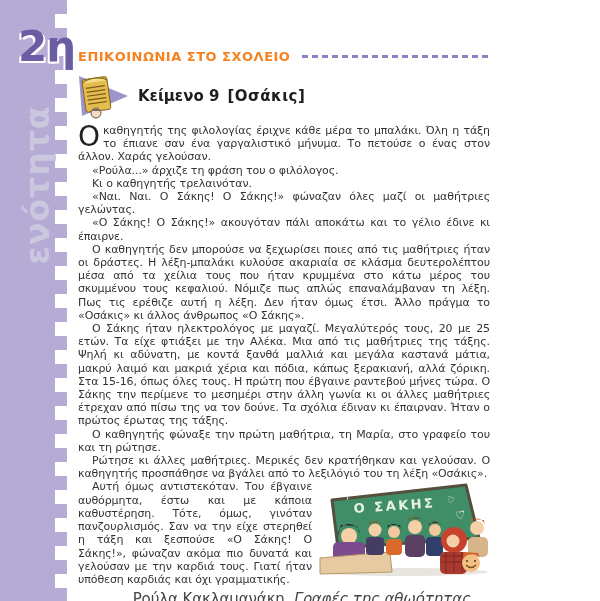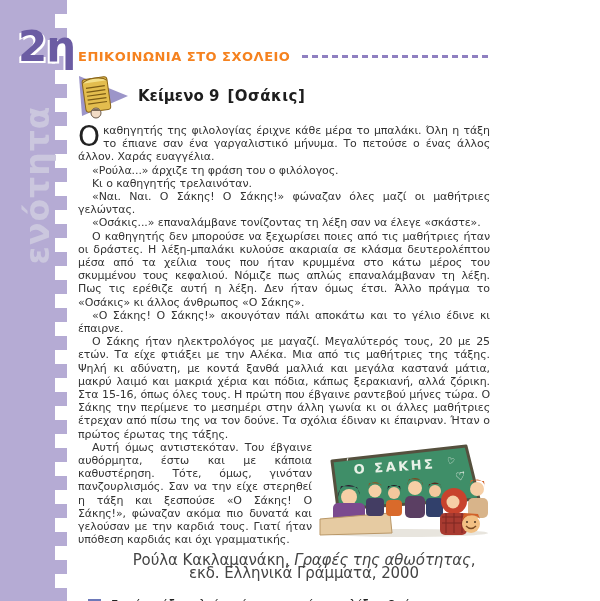--- a/index.html
+++ b/index.html
@@ -72,28 +72,29 @@
           <circle cx="18" cy="40" r="5" fill="#f2dcc6" stroke="#6b5a4a" stroke-width="1"></circle>
           <path d="M13,38 a6,5 0 0 1 10,0" fill="#7a6a5a"></path>
         </svg>
       </span>
       <span class="text-title">
         <span>Κείμενο 9</span><span class="sub">[Οσάκις]</span>
       </span>
     </div>
 
     <article>
-      <p class="first"><span class="dropcap">Ο</span><span>καθηγητής της φιλολογίας έριχνε κάθε μέρα το μπαλάκι. Όλη η τάξη το έπιανε σαν ένα γαργαλιστικό μήνυμα. Το πετούσε ο ένας άλλος άλλον. Χαράς ευαγγέλια.</span></p>
+      <p class="first"><span class="dropcap">Ο</span><span>καθηγητής της φιλολογίας έριχνε κάθε μέρα το μπαλάκι. Όλη η τάξη το έπιανε σαν ένα γαργαλιστικό μήνυμα. Το πετούσε ο ένας στον άλλον. Χαράς γελούσαν.</span></p>
       <p>«Ρούλα...» άρχιζε τη φράση του ο φιλόλογος.</p>
       <p>Κι ο καθηγητής τρελαινόταν.</p>
       <p>«Ναι. Ναι. Ο Σάκης! Ο Σάκης!» φώναζαν όλες μαζί οι μαθήτριες γελώντας.</p>
-      <p>«Οσάκις...» επαναλάμβανε τονίζοντας τη λέξη σαν να έλεγε «σκάστε».</p>
+      <p>«Ο Σάκης! Ο Σάκης!» ακουγόταν πάλι αποκάτω και το γέλιο έδινε κι έπαιρνε.</p>
       <p>Ο καθηγητής δεν μπορούσε να ξεχωρίσει ποιες από τις μαθήτριες ήταν οι δράστες. Η λέξη-μπαλάκι κυλούσε ακαριαία σε κλάσμα δευτερολέπτου μέσα από τα χείλια τους που ήταν κρυμμένα στο κάτω μέρος του σκυμμένου τους κεφαλιού. Νόμιζε πως απλώς επαναλάμβαναν τη λέξη. Πως τις ερέθιζε αυτή η λέξη. Δεν ήταν όμως έτσι. Άλλο πράγμα το «Οσάκις» κι άλλος άνθρωπος «Ο Σάκης».</p>
-      <p>«Ο Σάκης! Ο Σάκης!» ακουγόταν πάλι αποκάτω και το γέλιο έδινε κι έπαιρνε.</p>
       <p>Ο Σάκης ήταν ηλεκτρολόγος με μαγαζί. Μεγαλύτερός τους, 20 με 25 ετών. Τα είχε φτιάξει με την Αλέκα. Μια από τις μαθήτριες της τάξης. Ψηλή κι αδύνατη, με κοντά ξανθά μαλλιά και μεγάλα καστανά μάτια, μακρύ λαιμό και μακριά χέρια και πόδια, κάπως ξερακιανή, αλλά ζόρικη. Στα 15-16, όπως όλες τους. Η πρώτη που έβγαινε ραντεβού μήνες τώρα. Ο Σάκης την περίμενε το μεσημέρι στην άλλη γωνία κι οι άλλες μαθήτριες έτρεχαν από πίσω της να τον δούνε. Τα σχόλια έδιναν κι έπαιρναν. Ήταν ο πρώτος έρωτας της τάξης.</p>
+      <p>Ο καθηγητής φώναξε την πρώτη μαθήτρια, τη Μαρία, στο γραφείο του και τη ρώτησε.</p>
+      <p>Ρώτησε κι άλλες μαθήτριες. Μερικές δεν κρατήθηκαν και γελούσαν. Ο καθηγητής προσπάθησε να βγάλει από το λεξιλόγιό του τη λέξη «Οσάκις».</p>
 
       <div class="wrap-block">
         <figure class="illustration" style="margin:0 0 0 6px;">
           <svg viewBox="0 0 172 96" width="172" height="96" aria-hidden="true">
 
             <path d="M14,20 L148,5 L161,58 L20,68 Z" fill="#3f8e68" stroke="#55503e" stroke-width="3" stroke-linejoin="round"></path>
             <text x="36" y="33" transform="rotate(-4 36 33)" fill="#e9f1e7" font-size="13" font-weight="bold" letter-spacing="2.5">Ο ΣΑΚΗΣ</text>
             <text x="28" y="25" fill="#e9f1e7" font-size="10">‘</text>
             <text x="128" y="22" fill="#dfe9df" font-size="9" transform="rotate(14 128 22)">♡</text>
             <text x="138" y="40" fill="#dfe9df" font-size="11" transform="rotate(-10 138 40)">♡⃗</text>

